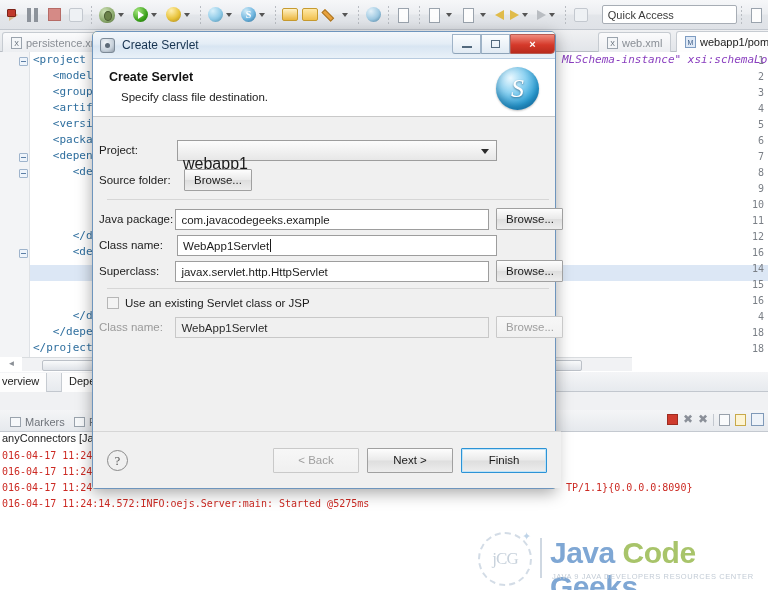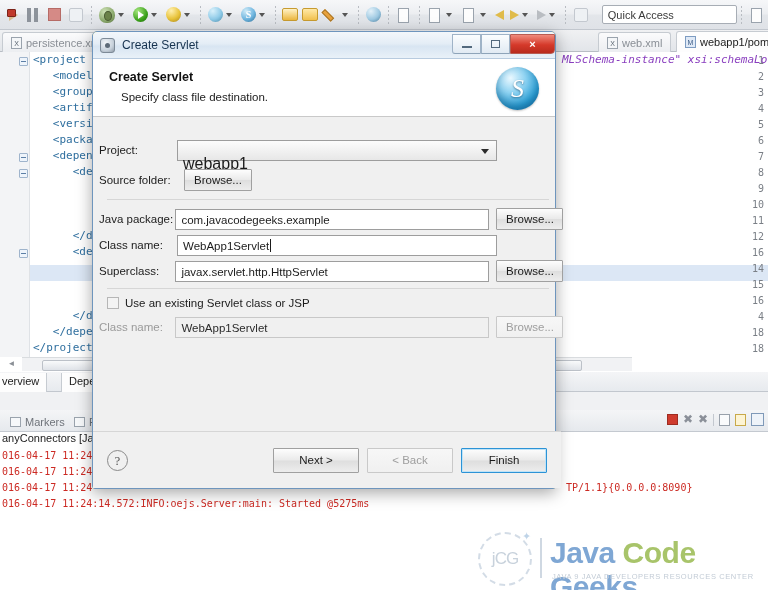--- a/index.html
+++ b/index.html
@@ -142,21 +142,21 @@
     font-family:"DejaVu Sans Mono", monospace; font-size:10px; overflow:hidden;
   }
   .console .chead { position:absolute; left:2px; top:0; font-size:11px; color:#1b1b1b;
     font-family:"Liberation Sans", sans-serif; white-space:pre;}
   .console .cline { position:absolute; left:2px; color:#cc2a23; white-space:pre;text-align:right; }
 
   
   .watermark { position:absolute; left:478px; top:530px; width:290px; height:60px; }
   .wm-ring { position:absolute; left:0; top:2px; width:54px; height:54px; border-radius:50%;
     border:2px dashed #d3dce6; display:flex; align-items:center; justify-content:center; }
-  .wm-jcg { font-family:Liberation Sans, sans-serif; font-size:17px; color:#c8d2dc; letter-spacing:-1px;}
+  .wm-jcg { font-family:Liberation Serif, serif; font-size:17px; color:#c8d2dc; letter-spacing:-1px;}
   .wm-bar { position:absolute; left:62px; top:8px; width:2px; height:40px; background:#cfd8e2; }
   .wm-title { position:absolute; left:72px; top:6px; font-family:"Liberation Sans", sans-serif;
     font-weight:bold; font-size:30px; letter-spacing:-0.5px; }
   .wm-title .b { color:#7fa7d4; }
   .wm-title .g { color:#a8c46a; }
   .wm-sub { position:absolute; left:74px; top:42px; font-size:7.5px; color:#c3ccd6;
     letter-spacing:0.6px; font-family:"Liberation Sans", sans-serif; }
   .wm-spark { position:absolute; left:44px; top:0px; color:#bfd4e8; font-size:11px; }
 
   
@@ -534,20 +534,20 @@
       <div class="frow" style="top:199px;">
         <span class="flabel dim">Class name:</span>
         <span class="finput dim" style="width:320px;">WebApp1Servlet</span>
         <span class="btn dis" style="margin-left:7px;">Browse...</span>
       </div>
     </div>
 
     <div class="dlg-foot">
       <span class="help-ic">?</span>
       <span class="foot-btns">
+        <span class="btn dis">&lt; Back</span>
         <span class="btn">Next &gt;</span>
-        <span class="btn dis">&lt; Back</span>
         <span class="btn def">Finish</span>
       </span>
     </div>
   </div>
 
 </div>
 
 </body></html>

